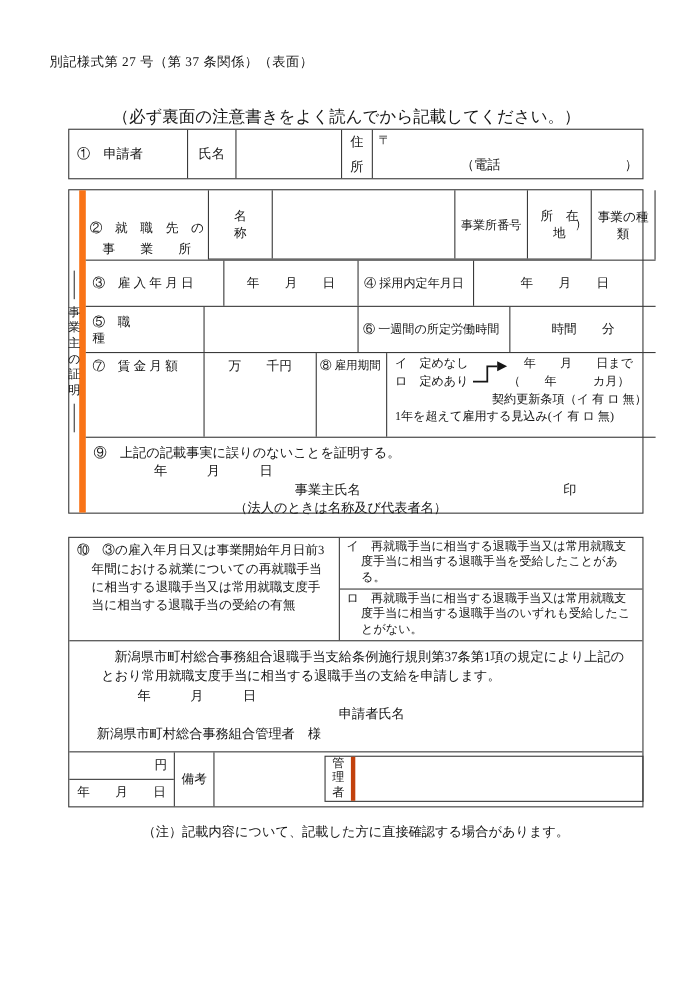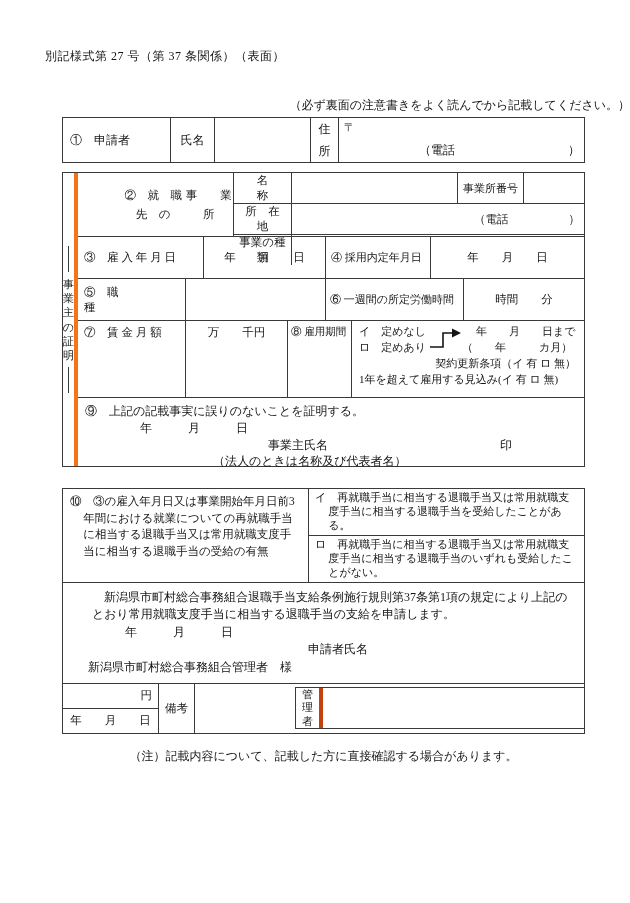--- a/index.html
+++ b/index.html
@@ -10,48 +10,48 @@
     margin:0 auto; overflow:hidden;
   }
   .bd { border:1px solid #3a3a3a; }
   .br { border-right:1px solid #3a3a3a; }
   .bb { border-bottom:1px solid #3a3a3a; }
   .bt { border-top:1px solid #3a3a3a; }
 
   .form-no { position:absolute; left:45px; top:48px; font-size:12px; letter-spacing:.5px; }
   .title-wrap { position:absolute; top:76px; left:0; width:100%; text-align:center; }
   .title { display:inline-block; font-size:13.5px; border-bottom:1px solid #151515; padding-bottom:1px; letter-spacing:.5px; }
-  .subtitle { position:absolute; top:97px; left:0; width:100%; text-align:right; font-size:12px; }
+  .subtitle { position:absolute; top:97px; left:0; width:100%; text-align:center; font-size:15px; }
 
   
   .t1 { position:absolute; left:62px; top:117px; width:523px; height:46px; display:flex; }
   .t1 .c { display:flex; align-items:center; font-size:12px; }
   .t1 .c1 { width:108px; padding-left:7px; }
   .t1 .c2 { width:44px; justify-content:center; }
   .t1 .c3 { width:96px; }
   .t1 .c4 { width:28px; flex-direction:column; justify-content:space-around; font-size:12px; }
   .t1 .c5 { flex:1; position:relative; }
   .t1 .postal { position:absolute; left:5px; top:2px; font-size:11px; }
   .t1 .phone-line { position:absolute; left:0; right:0; bottom:3px; display:flex; font-size:12px; }
   .t1 .phone-line .ph { margin-left:80px; }
   .t1 .phone-line .pc { margin-left:auto; margin-right:4px; }
 
   
   .t2 { position:absolute; left:62px; top:172px; width:523px; display:flex; }
-  .sidecol { width:15px; display:flex; flex-direction:column; align-items:center; justify-content:center; border-right:4px solid #f97316; }
+  .sidecol { width:15px; display:flex; flex-direction:column; align-items:center; justify-content:center; border-right:6px solid #f97316; }
   .vbar { width:1px; height:26px; background:#3a3a3a; margin:5px 0; }
   .vtext { width:12px; font-size:11px; line-height:1.3; word-break:break-all; text-align:center; }
   .t2main { flex:1; display:flex; flex-direction:column; }
   .row { display:flex; }
   .cell { font-size:11.5px; }
   .vc { display:flex; align-items:center; }
   .ctr { justify-content:center; text-align:center; }
   .rowA { height:64px; }
-  .rowA .wlab { width:112px; flex-direction:row; justify-content:flex-start; line-height:1.6;margin-left:44px; }
-  .rowA .sub { flex:1; display:flex; flex-direction:column; }
+  .rowA .wlab { width:112px; flex-direction:column; justify-content:flex-end; line-height:1.6; }
+  .rowA .sub { flex:1; display:flex; flex-direction:row; }
   .rowA .srow { flex:1; display:flex; }
   .rowA .slab { width:58px; }
   .rowA .n-blank { width:166px; }
   .rowA .onum { width:66px; font-size:11px; }
   .rowA .oval { flex:1; }
   .rowA .addr { flex:1; position:relative; }
   .rowA .addr .ph { position:absolute; left:182px; top:50%; transform:translateY(-50%); }
   .rowA .addr .pc { position:absolute; right:4px; top:50%; transform:translateY(-50%); }
   .rowB, .rowC { height:42px; }
   .rowB .c1 { width:126px; padding-left:6px; }

